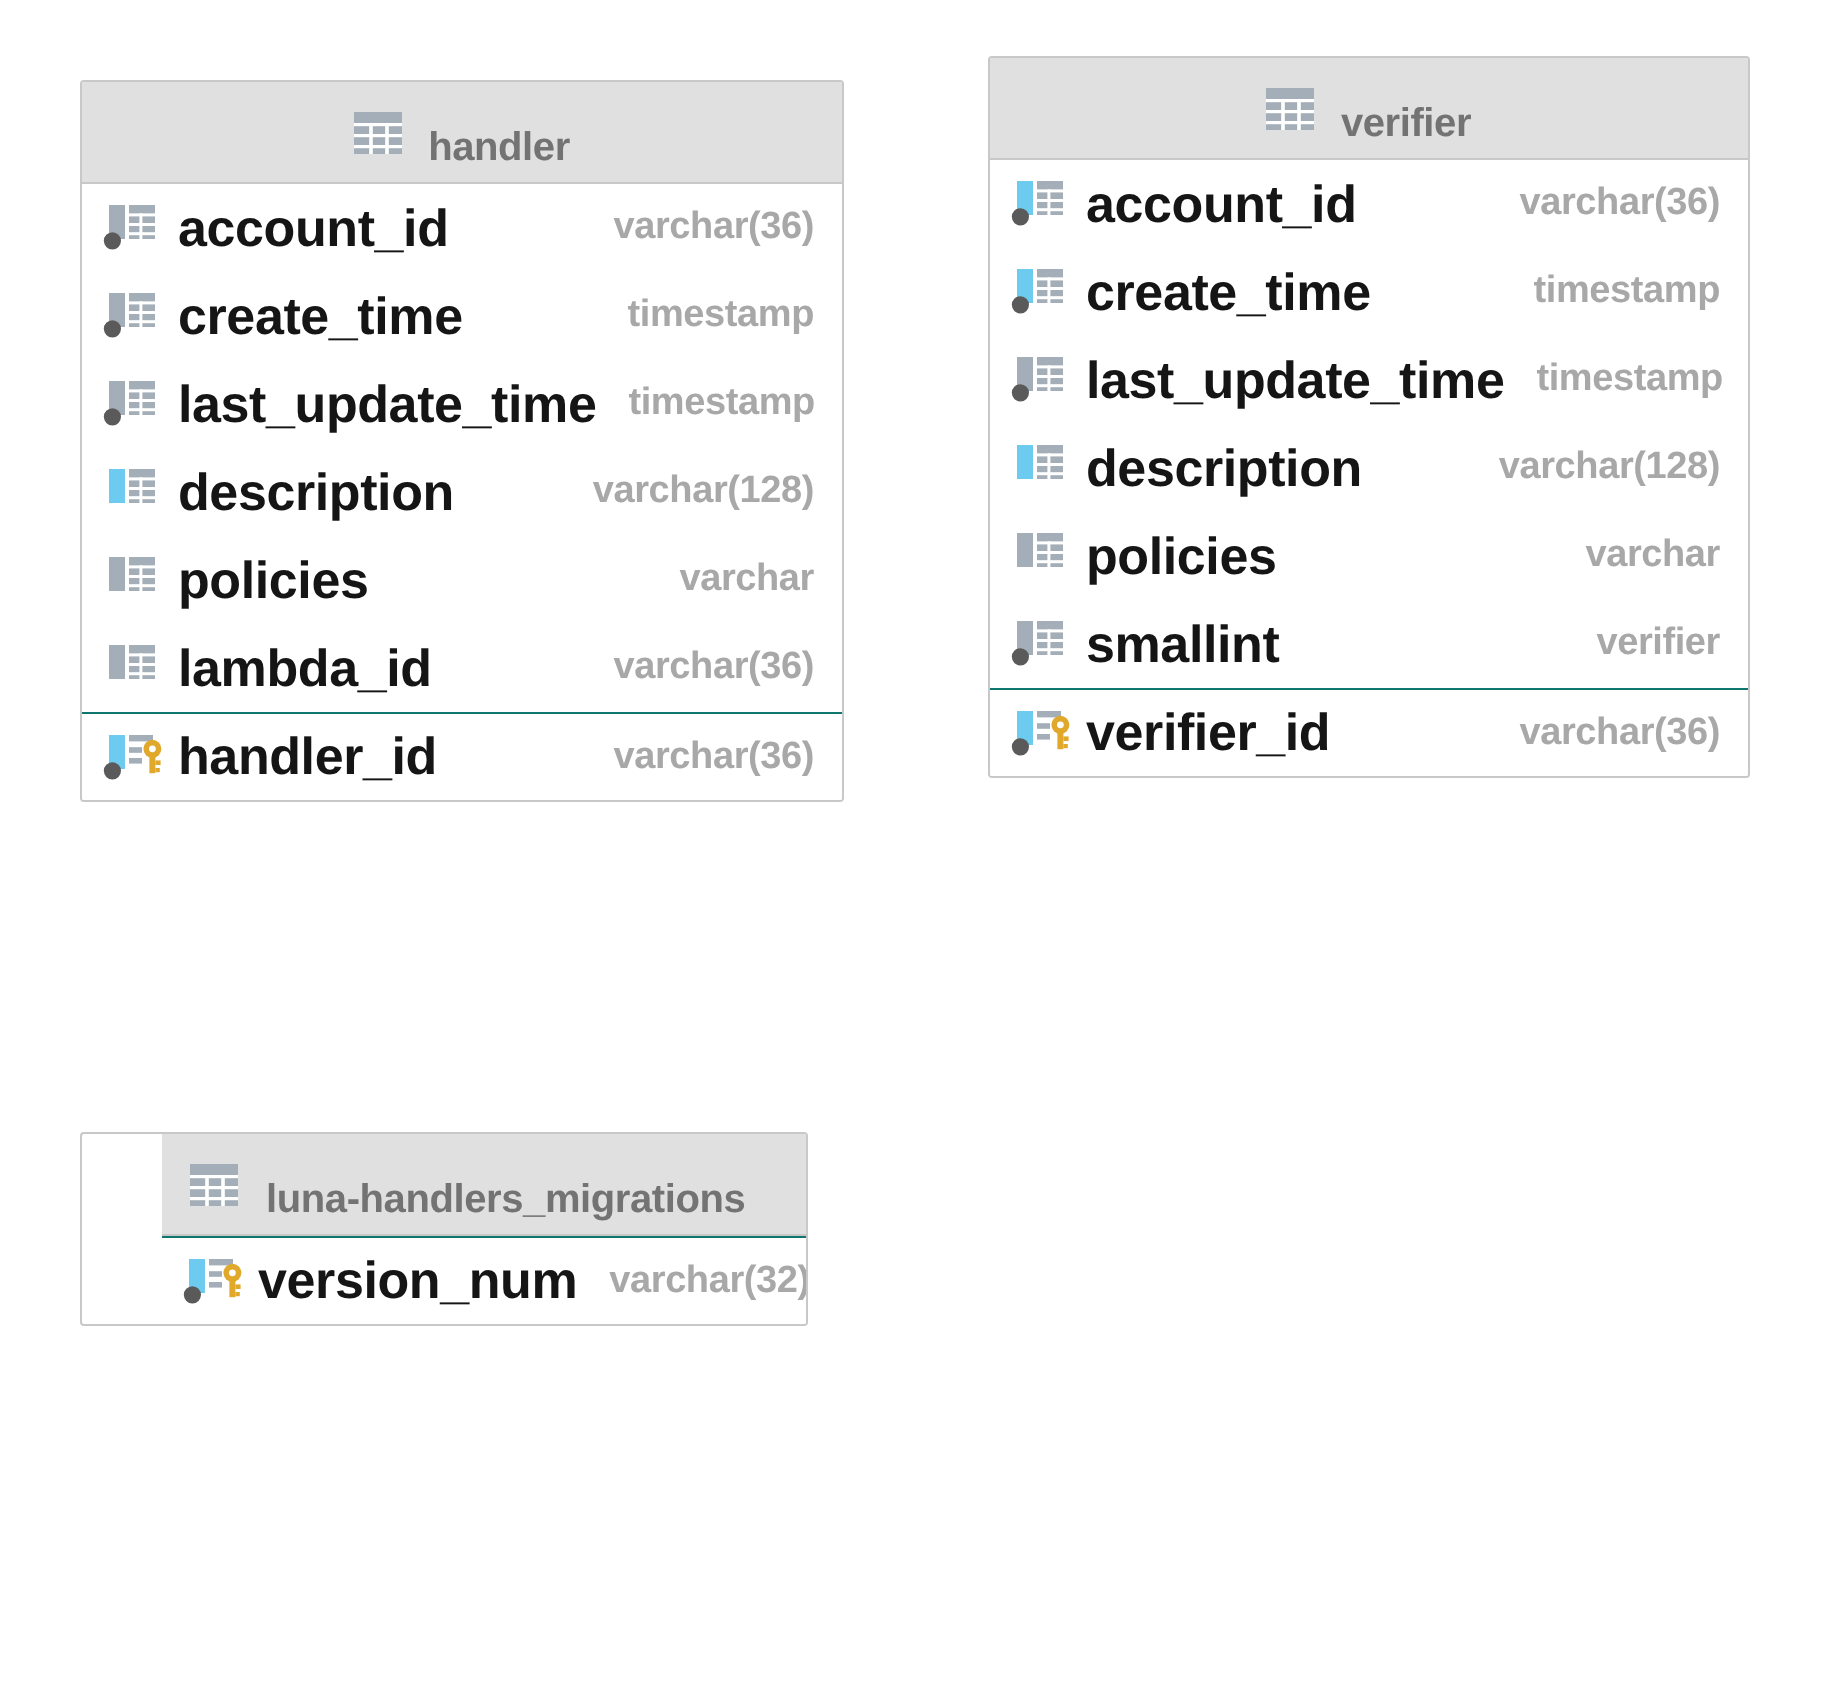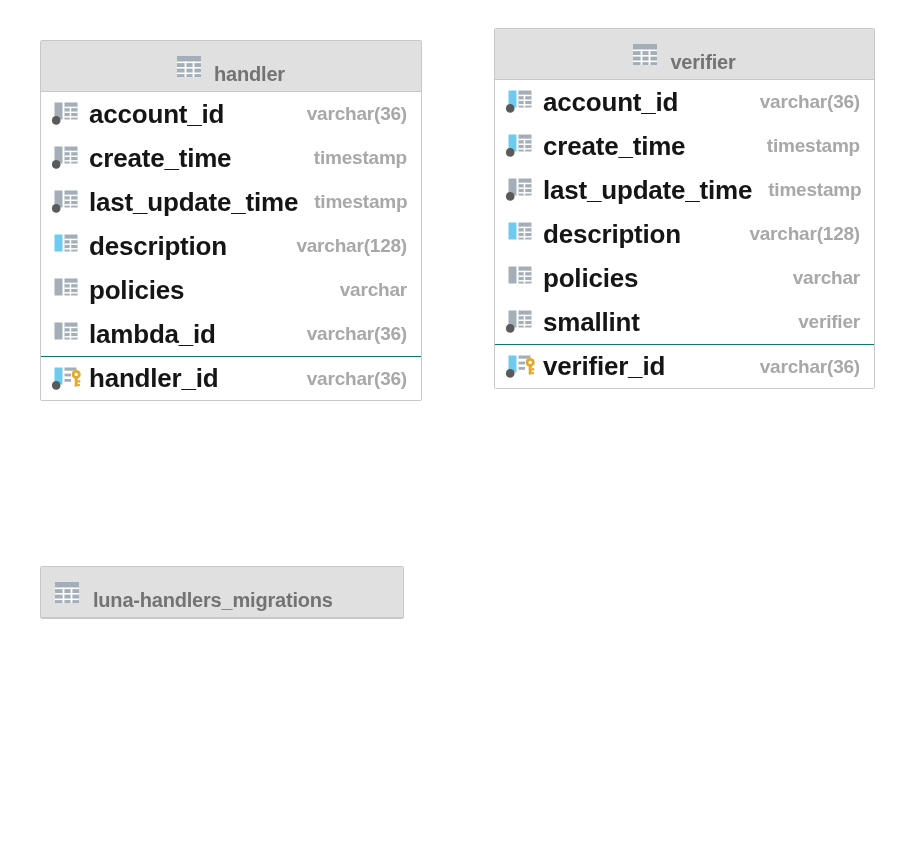--- a/index.html
+++ b/index.html
@@ -300,26 +300,44 @@
             <rect x="23.7" y="11.4" width="3" height="9.2" fill="#e0a92b"></rect>
             <rect x="26.7" y="14.2" width="2.6" height="2.3" fill="#e0a92b"></rect>
             <rect x="26.7" y="18" width="2.2" height="2.1" fill="#e0a92b"></rect>
             <circle cx="5.2" cy="19.4" r="4.3" fill="#5a5a5a"></circle>
           </svg>
           <span class="col-name">verifier_id</span>
           <span class="col-type">varchar(36)</span>
         </div>
       </div>
     </div>
-    <div class="table-card" style="left: 40px; top: 566px; width: 364px;">
+    <div class="table-card" style="left: 40px; top: 566px; width: 364px; padding-left: 40px;">
       <div class="table-header left">
         <svg viewBox="0 0 24 21" class="grid-icon">
           <rect x="0" y="0" width="24" height="21" fill="#a4aeb8"></rect>
           <rect x="0" y="5.5" width="24" height="1.6" fill="#ffffff"></rect>
           <rect x="0" y="11" width="24" height="1.6" fill="#ffffff"></rect>
           <rect x="0" y="16.5" width="24" height="1.6" fill="#ffffff"></rect>
           <rect x="7.6" y="5.5" width="1.8" height="15.5" fill="#ffffff"></rect>
           <rect x="15.6" y="5.5" width="1.8" height="15.5" fill="#ffffff"></rect>
         </svg>
         <span class="table-title">luna-handlers_migrations</span>
       </div>
+      <div class="rows">
+        <div class="row pk-row">
+          <svg viewBox="0 0 32 26" class="row-icon">
+            <rect x="3.5" y="1.5" width="8" height="17" fill="#6ecbf0"></rect>
+            <rect x="13.5" y="1.5" width="12" height="3.2" fill="#a4aeb8"></rect>
+            <rect x="13.5" y="7.6" width="6.5" height="2.8" fill="#a4aeb8"></rect>
+            <rect x="13.5" y="13" width="6.5" height="2.8" fill="#a4aeb8"></rect>
+            <circle cx="25.2" cy="8.4" r="4.5" fill="#e0a92b"></circle>
+            <circle cx="25.2" cy="8.4" r="1.7" fill="#ffffff"></circle>
+            <rect x="23.7" y="11.4" width="3" height="9.2" fill="#e0a92b"></rect>
+            <rect x="26.7" y="14.2" width="2.6" height="2.3" fill="#e0a92b"></rect>
+            <rect x="26.7" y="18" width="2.2" height="2.1" fill="#e0a92b"></rect>
+            <circle cx="5.2" cy="19.4" r="4.3" fill="#5a5a5a"></circle>
+          </svg>
+          <span class="col-name">version_num</span>
+          <span class="col-type">varchar(32)</span>
+        </div>
+      </div>
     </div>
   </div>
 
 </body></html>

